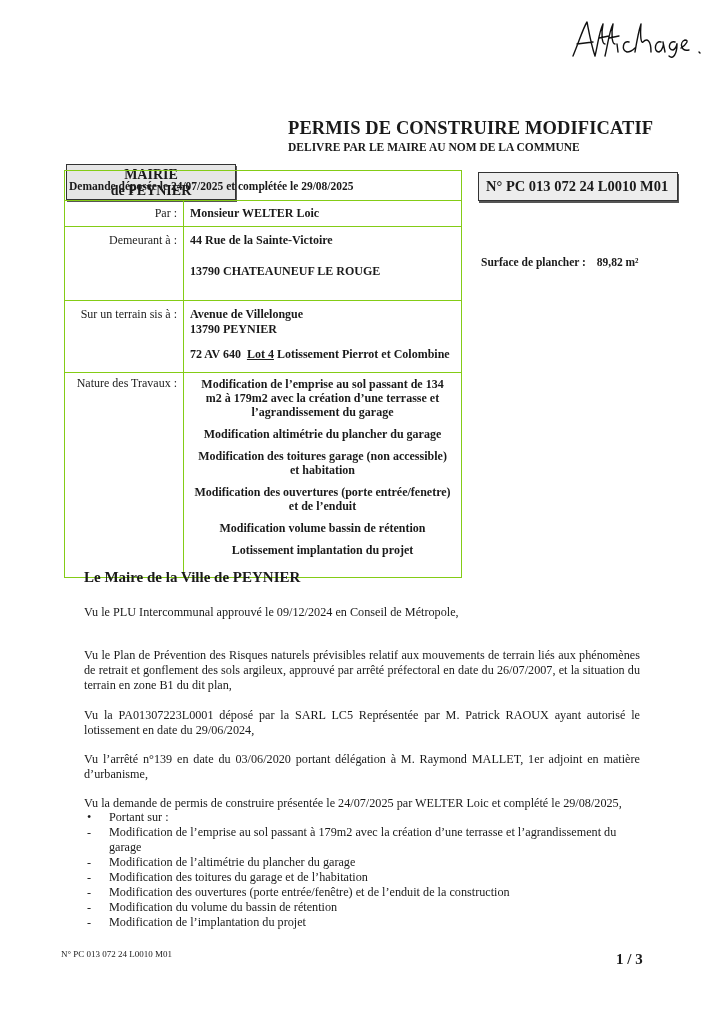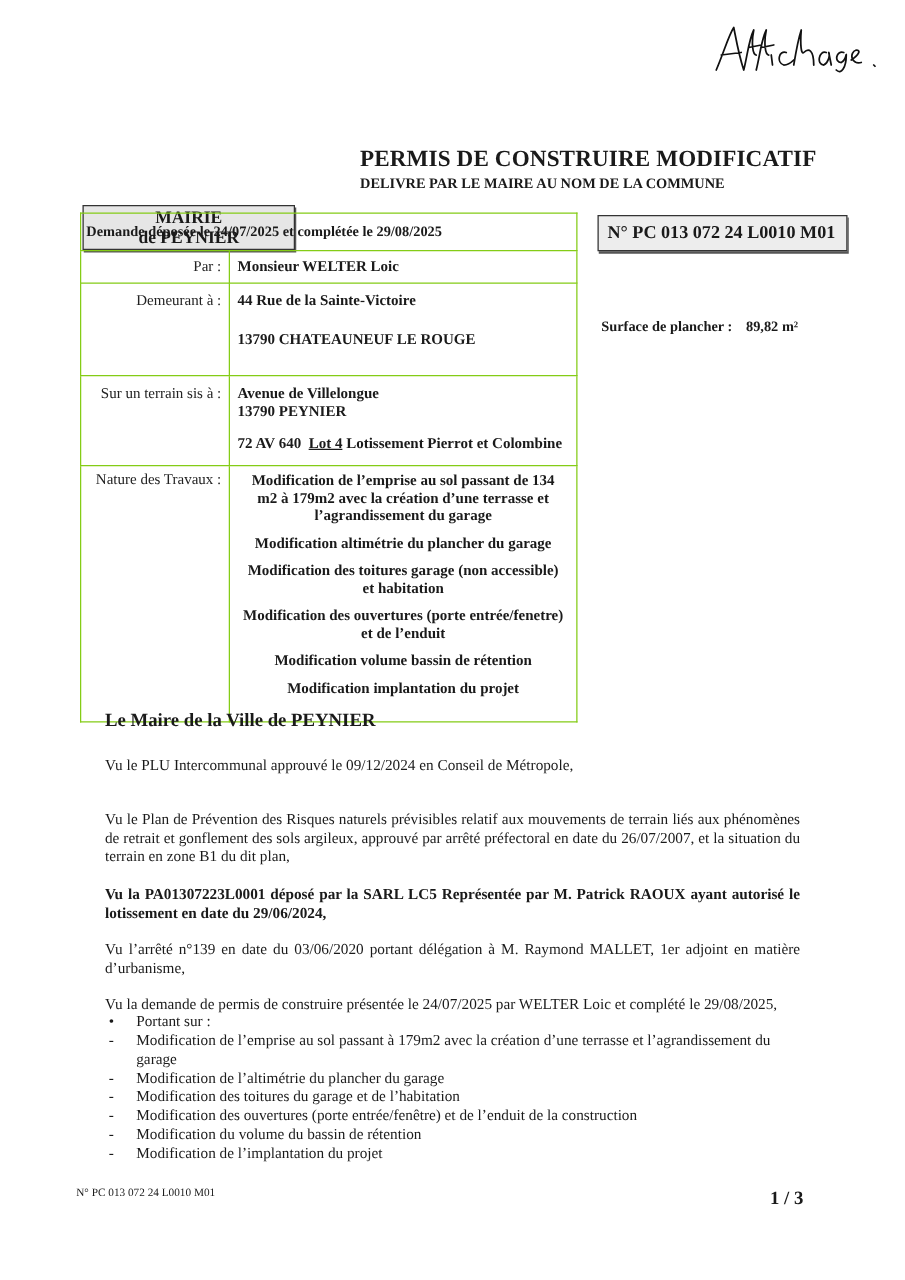--- a/index.html
+++ b/index.html
@@ -57,21 +57,21 @@
     .surface {
       left: 481px; top: 256px; font-weight: bold; font-size: 11.5px;
     }
     .surface .sv { margin-left: 8px; }
 
     
     .maire-title { left: 84px; top: 569px; font-weight: bold; font-size: 15px; }
     .para { left: 84px; width: 556px; font-size: 12.2px; line-height: 15px; text-align: justify; }
     .p1 { top: 605px; }
     .p2 { top: 648px; }
-    .p3 { top: 708px; font-weight: bold; }
+    .p3 { top: 708px; }
     .p4 { top: 752px; }
     .p5 { top: 796px; }
     .list { left: 84px; top: 810px; width: 560px; font-size: 12.2px; line-height: 15px; }
     .list .li { display: flex; }
     .list .mk { width: 22px; flex: 0 0 22px; text-align: left; padding-left: 3px; }
     .list .tx { flex: 1; }
 
     
     .footer-ref { left: 61px; top: 949px; font-size: 9px; }
     .footer-page { left: 616px; top: 951px; font-size: 15px; font-weight: bold; }
@@ -130,21 +130,21 @@
     </td>
   </tr>
   <tr class="row-travaux">
     <td class="lbl">Nature des Travaux :</td>
     <td class="val">
       <div class="travaux-item">Modification de l’emprise au sol passant de 134 m2 à 179m2 avec la création d’une terrasse et l’agrandissement du garage</div>
       <div class="travaux-item">Modification altimétrie du plancher du garage</div>
       <div class="travaux-item">Modification des toitures garage (non accessible) et habitation</div>
       <div class="travaux-item">Modification des ouvertures (porte entrée/fenetre) et de l’enduit</div>
       <div class="travaux-item">Modification volume bassin de rétention</div>
-      <div class="travaux-item">Modification implantation du projet</div>
+      <div class="travaux-item">Lotissement implantation du projet</div>
     </td>
   </tr>
 </tbody>
   </table>
 
 <div class="abs pc-box">N° PC 013 072 24 L0010 M01</div>
 <div class="abs surface">
   <span>Surface de plancher :</span>
   <span class="sv">89,82 m²</span>
 </div>

